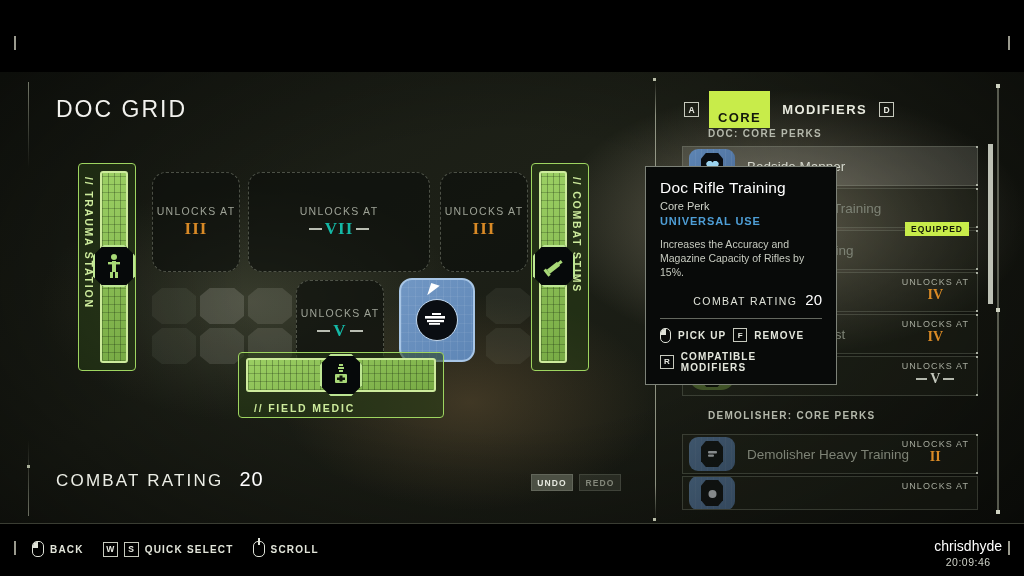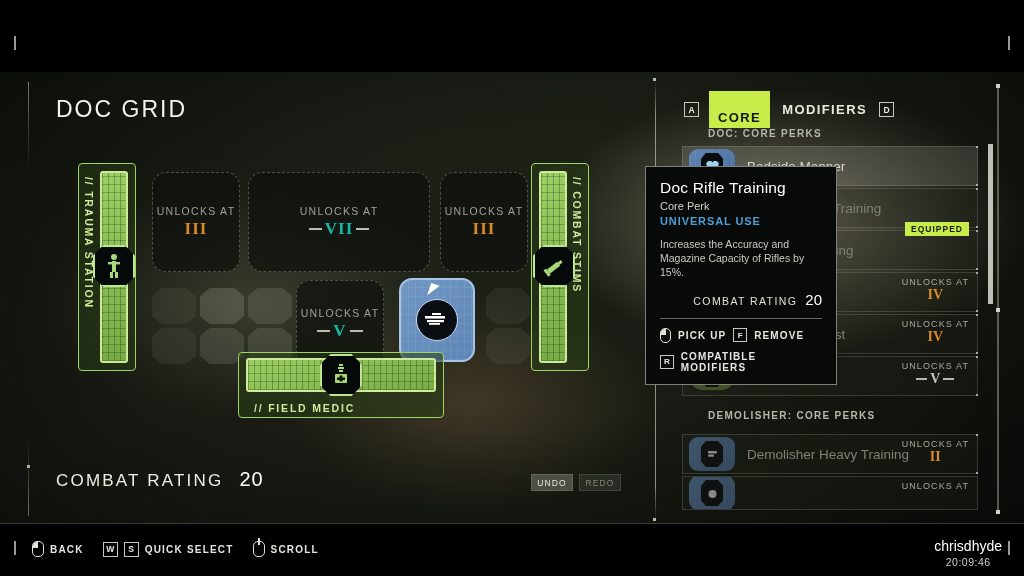--- a/index.html
+++ b/index.html
@@ -175,21 +175,21 @@
     position: absolute; left: 56px; top: 468px;
     display: flex; align-items: baseline; gap: 16px;
   }
   .cr-label { font-size: 17px; letter-spacing: 2.2px; color: #eceee6; }
   .cr-value { font-size: 20px; letter-spacing: 1px; color: #fff; }
 
   .btn-undo, .btn-redo {
     position: absolute; top: 474px;
     width: 42px; height: 17px;
     display: flex; align-items: center; justify-content: center;
-    font-size: 8.5px; letter-spacing: 1.1px; font-weight: normal;
+    font-size: 8.5px; letter-spacing: 1.1px; font-weight: bold;
   }
   .btn-undo { left: 531px; background: #4c5044; color: #e6e8df; border: 1px solid #62665a; }
   .btn-redo { left: 579px; background: rgba(70,74,62,0.42); color: #83877a; border: 1px solid rgba(98,102,90,0.4); }
 
   
   .rpanel { position: absolute; left: 672px; top: 80px; width: 352px; height: 440px; }
   .tabs { position: absolute; left: 12px; top: 11px; display: flex; align-items: center; gap: 10px; }
   .keycap {
     width: 15px; height: 15px;
     border: 1px solid #c6c9bd; color: #e7e9e0;

